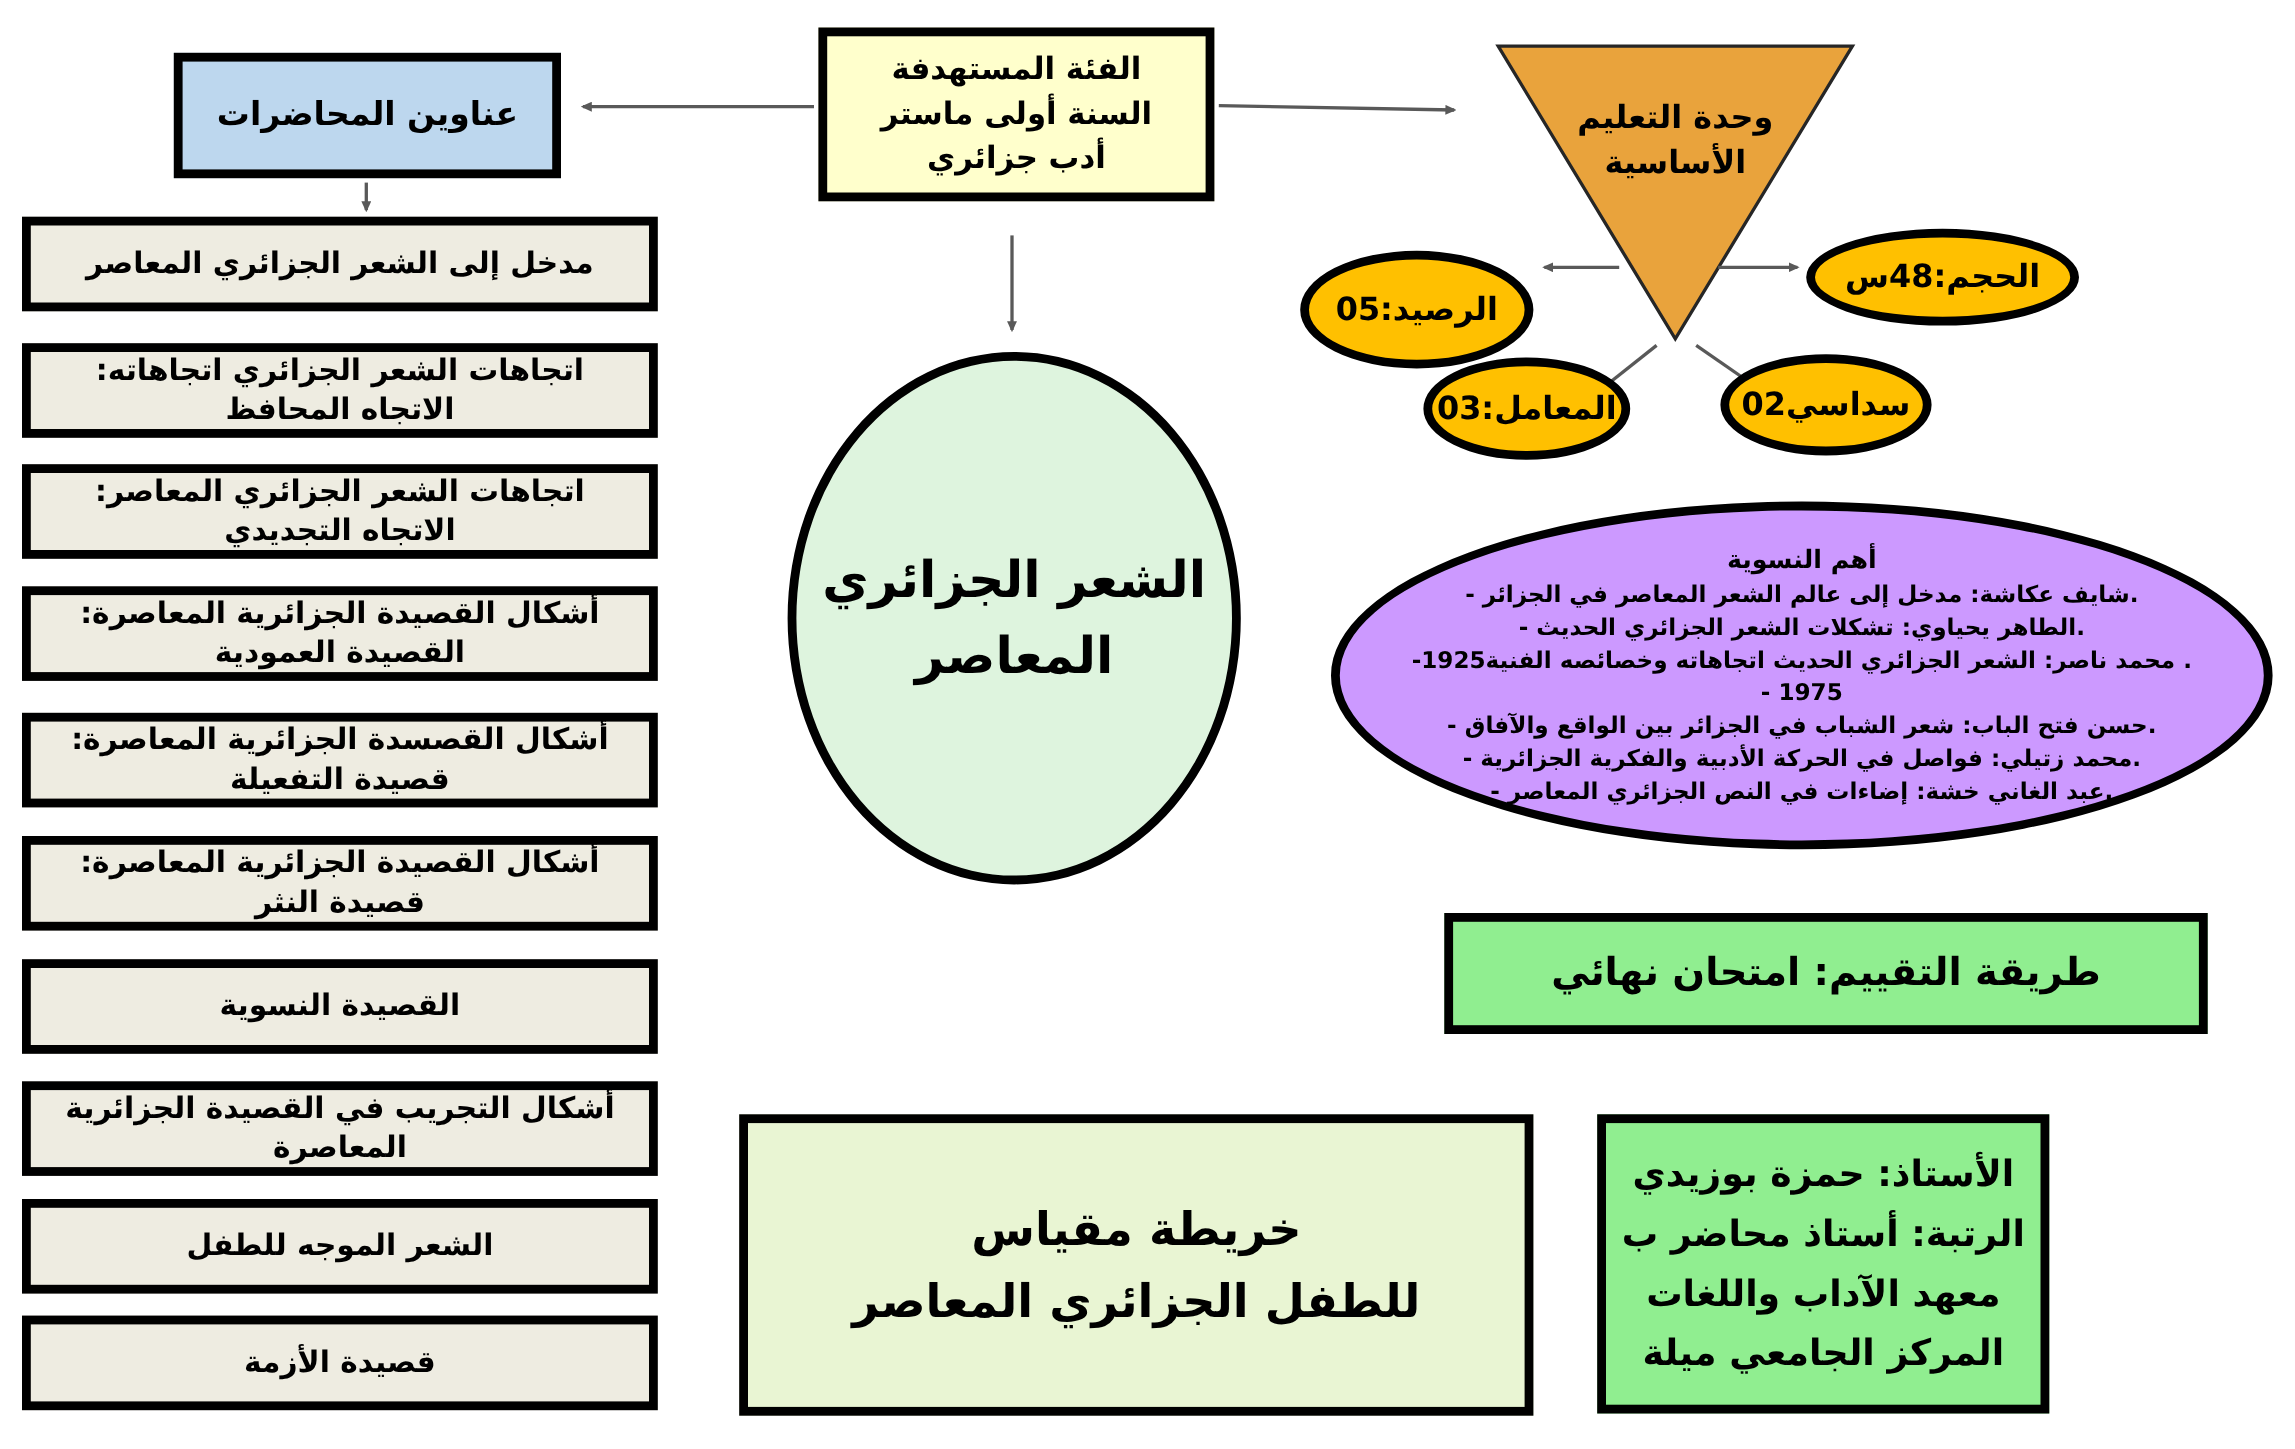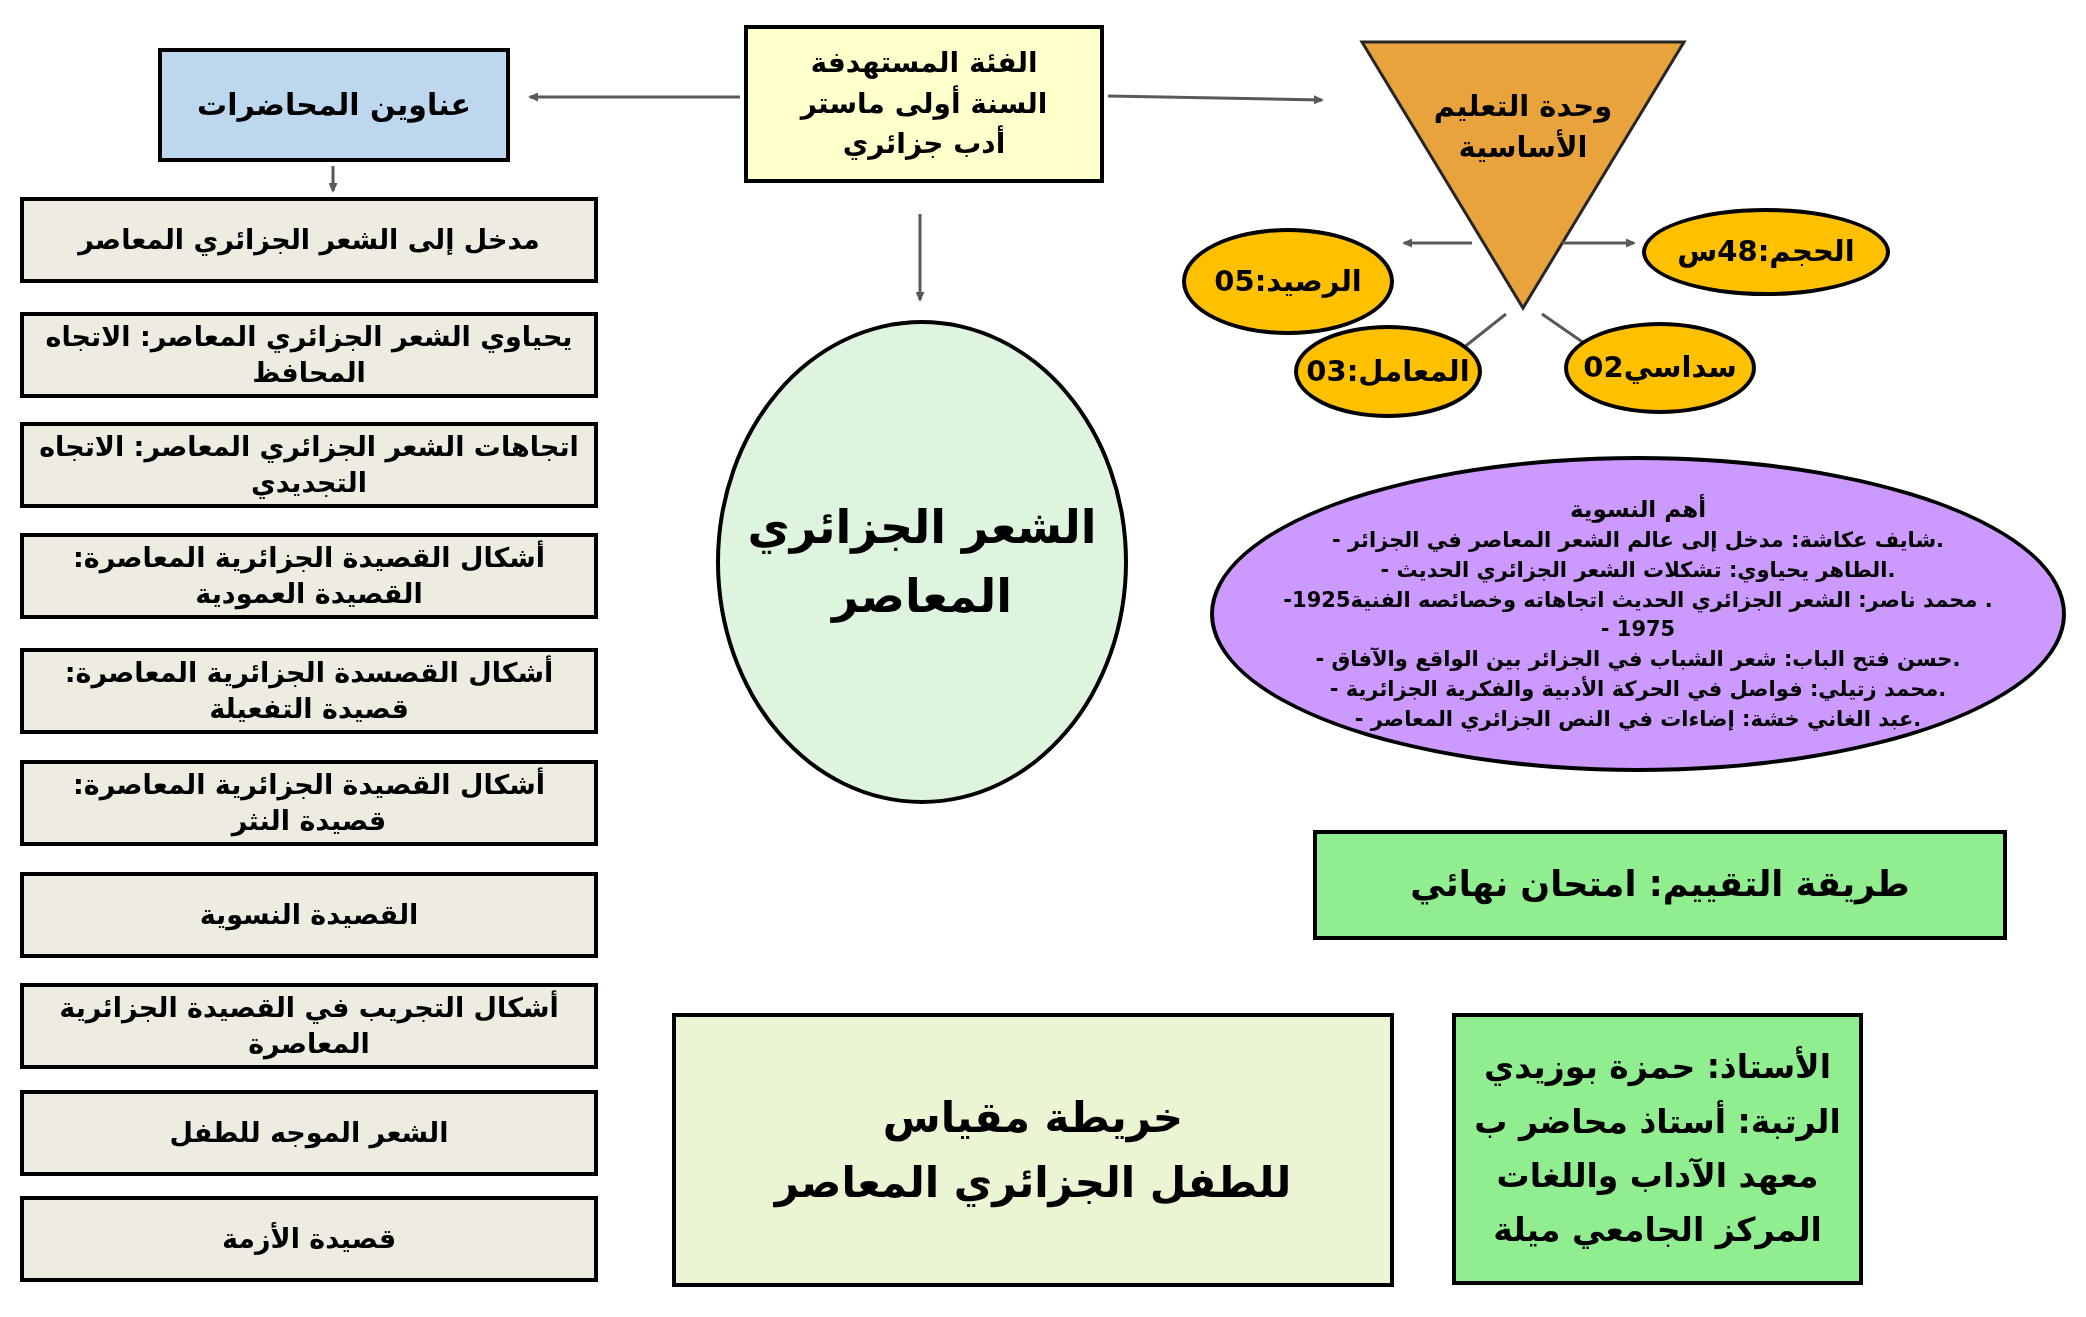--- a/index.html
+++ b/index.html
@@ -14,21 +14,21 @@
     background: #ffffff;
     overflow: hidden;
     font-family: "DejaVu Sans", sans-serif;
     font-weight: bold;
     color: #000;
   }
   .abs { position: absolute; box-sizing: border-box; }
   .shape {
     position: absolute;
     box-sizing: border-box;
-    border: 4px solid #000000;
+    border: 8px solid #000000;
     display: flex;
     flex-direction: column;
     align-items: center;
     justify-content: center;
     text-align: center;
     direction: rtl;
     font-weight: bold;
     color: #000;
     line-height: 1.35;
   }
@@ -117,21 +117,21 @@
 
   <div class="shape ellipse main-circle">
     <span class="line">الشعر الجزائري</span>
     <span class="line">المعاصر</span>
   </div>
 
   <div class="shape lecture" style="top:197px">
       <span>مدخل إلى الشعر الجزائري المعاصر</span>
     </div>
   <div class="shape lecture" style="top:312px">
-      <span>يحياوي الشعر الجزائري المعاصر: الاتجاه المحافظ</span>
+      <span>اتجاهات الشعر الجزائري اتجاهاته: الاتجاه المحافظ</span>
     </div>
   <div class="shape lecture" style="top:422px">
       <span>اتجاهات الشعر الجزائري المعاصر: الاتجاه التجديدي</span>
     </div>
   <div class="shape lecture" style="top:533px">
       <span>أشكال القصيدة الجزائرية المعاصرة: القصيدة العمودية</span>
     </div>
   <div class="shape lecture" style="top:648px">
       <span>أشكال القصسدة الجزائرية المعاصرة: قصيدة التفعيلة</span>
     </div>

